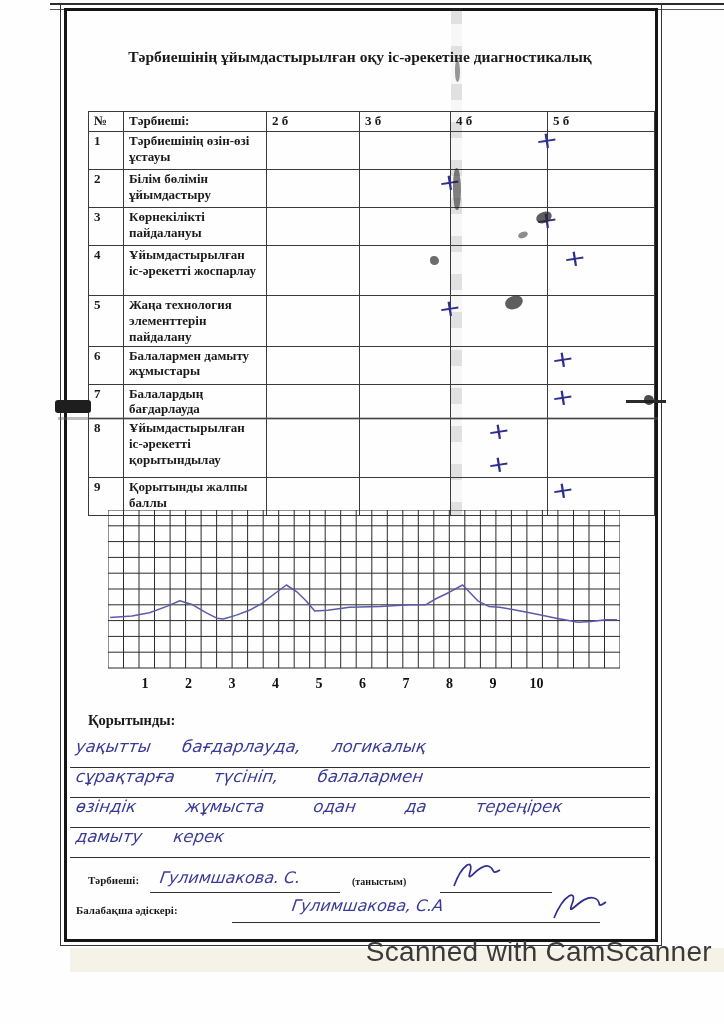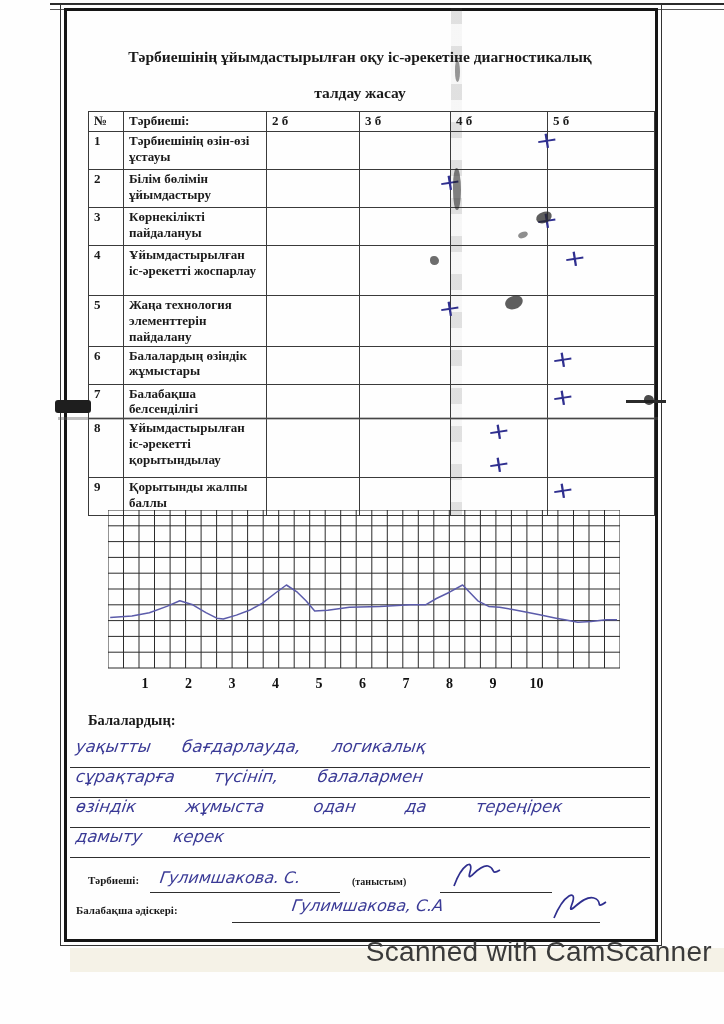--- a/index.html
+++ b/index.html
@@ -66,21 +66,20 @@
 </style>
 </head>
 <body>
 
 <div class="page">
 
   <div class="top-rule"></div>
   <div class="frame"></div>
 
   <div class="title1">Тәрбиешінің ұйымдастырылған оқу іс-әрекетіне диагностикалық</div>
-  <div class="title2">талдау жасау</div>
 
   <table class="score">
     <tbody>
         <tr class="h">
       <td class="num">№</td>
       <td class="lbl">Тәрбиеші:</td>
       <td class="c2">2 б</td>
       <td class="c3">3 б</td>
       <td class="c4">4 б</td>
       <td class="c5">5 б</td>
@@ -120,29 +119,29 @@
     <tr class="r3l">
       <td class="num">5</td>
       <td class="lbl">Жаңа технология элементтерін пайдалану</td>
       <td class="c2"></td>
           <td class="c3"></td>
       <td class="c4 mark"><span class="plus m-l">+</span></td>
       <td class="c5"></td>
     </tr>
     <tr class="r2l">
       <td class="num">6</td>
-      <td class="lbl">Балалардың өзіндік жұмыстары</td>
+      <td class="lbl">Балалармен дамыту жұмыстары</td>
       <td class="c2"></td>
           <td class="c3"></td>
       <td class="c4"></td>
       <td class="c5 mark"><span class="plus">+</span></td>
     </tr>
     <tr class="r1l">
       <td class="num">7</td>
-      <td class="lbl">Балабақша белсенділігі</td>
+      <td class="lbl">Балалардың бағдарлауда</td>
       <td class="c2"></td>
           <td class="c3"></td>
       <td class="c4"></td>
       <td class="c5 mark"><span class="plus">+</span></td>
     </tr>
     <tr class="r3l">
       <td class="num">8</td>
       <td class="lbl">Ұйымдастырылған іс-әрекетті қорытындылау</td>
       <td class="c2"></td>
           <td class="c3"></td>
@@ -223,21 +222,21 @@
           <text x="211.0" y="178">5</text>
           <text x="254.5" y="178">6</text>
           <text x="298.0" y="178">7</text>
           <text x="341.5" y="178">8</text>
           <text x="385.0" y="178">9</text>
           <text x="428.5" y="178">10</text>
         </g>
     </svg>
   </div>
 
-  <div class="sugg-label">Балалардың:</div>
+  <div class="sugg-label">Қорытынды:</div>
   <div class="hw-line" style="top:737px;">
     <span class="hw ws-mid">уақытты бағдарлауда, логикалық</span>
   </div>
   <div class="hw-line" style="top:767px;">
     <span class="hw ws-wide">сұрақтарға түсініп, балалармен</span>
   </div>
   <div class="hw-line" style="top:797px;">
     <span class="hw ws-big">өзіндік жұмыста одан да тереңірек</span>
   </div>
   <div class="hw-line" style="top:827px;">

